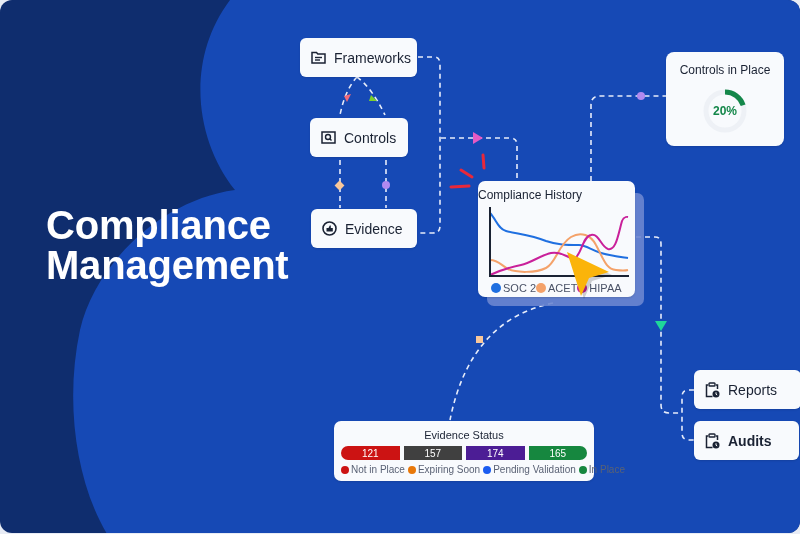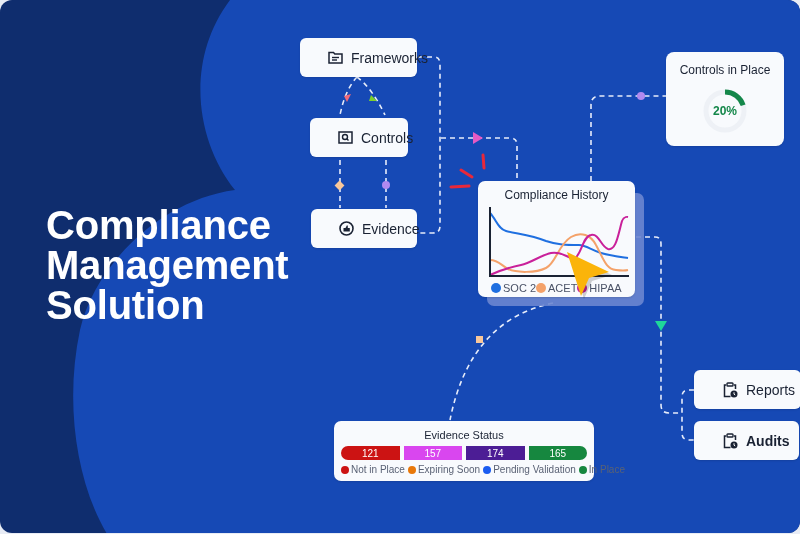--- a/index.html
+++ b/index.html
@@ -14,30 +14,30 @@
       position: absolute; left: 46px; top: 205px;
       color: #ffffff; font-weight: 700; font-size: 40px; line-height: 40px;
       letter-spacing: -0.2px;
     }
     .headline div { white-space: nowrap; }
     .card {
       position: absolute; background: #f8fafd; border-radius: 6px;
       color: #1a2233; display: flex; align-items: center;
       box-shadow: 0 1px 2px rgba(0,0,0,0.12);
     }
-    .node { height: 39px; font-size: 14px; padding-left: 28px; gap: 8px; }
+    .node { height: 39px; font-size: 14px; padding-left: 10px; gap: 8px; }
     .node .ic { width: 16px; height: 16px; display: inline-flex; align-items: center; justify-content: center; }
     .node-label { white-space: nowrap; }
     .cip { left: 666px; top: 52px; width: 118px; height: 94px; flex-direction: column; align-items: center; justify-content: flex-start; padding-top: 11px; border-radius: 8px; text-align: center; }
     .cip-title { font-size: 12px; color: #1a2233; }
     .donut-wrap { position: relative; width: 48px; height: 48px; margin-top: 10px; }
     .donut-val { position: absolute; left: 0; top: 0; width: 48px; height: 48px; display: flex; align-items: center; justify-content: center; font-size: 12px; font-weight: 700; color: #14874a; }
     .history-shadow { position: absolute; left: 487px; top: 193px; width: 157px; height: 113px; background: #6b86d0; border-radius: 7px; opacity: 0.9; }
     .history { left: 478px; top: 181px; width: 157px; height: 116px; flex-direction: column; align-items: stretch; border-radius: 7px; }
-    .history-title { font-size: 12px; text-align: center; margin-top: 7px; color: #1a2233; }
+    .history-title { font-size: 12px; margin-top: 7px; color: #1a2233; }
     .chart-svg { position: absolute; left: 8px; top: 24px; }
     .legend { position: absolute; left: 13px; top: 101px; display: flex; font-size: 11px; color: #4a5266; align-items: flex-end; white-space: nowrap; }
     .legend-item { display: flex; align-items: center; gap: 2px; }
     .dot { width: 10px; height: 10px; border-radius: 50%; display: inline-block; }
     .cursor { position: absolute; left: 565px; top: 250px; }
     .es { left: 334px; top: 421px; width: 260px; height: 60px; flex-direction: column; align-items: stretch; padding: 8px 7px 0 7px; border-radius: 7px; }
     .es-title { text-align: center; font-size: 11px; color: #1a2233; }
     .es-bars { display: flex; gap: 4px; margin-top: 5px; height: 14px; }
     .es-bar { flex: 1; color: #ffffff; font-size: 10px; display: flex; align-items: center; justify-content: center; }
     .es-bar:first-child { border-radius: 7px 0 0 7px; }
@@ -92,21 +92,20 @@
     <g stroke="#e8283a" stroke-width="3" stroke-linecap="round">
       <line x1="483" y1="155" x2="484" y2="168"></line>
       <line x1="461" y1="170" x2="472" y2="177"></line>
       <line x1="451" y1="187" x2="469" y2="186"></line>
     </g>
   </svg>
 
   <div class="headline">
     <div>Compliance</div>
     <div>Management</div>
-    <div>Solution</div>
   </div>
 
   <div class="card node" style="left:300px; top:38px; width:117px;">
     <span class="ic">
       <svg width="15" height="13" viewBox="0 0 15 13">
           <path d="M1 1.5h4.5l1.3 1.5H14v9H1z" fill="none" stroke="#1a2233" stroke-width="1.5"></path>
           <line x1="4" y1="6.5" x2="11" y2="6.5" stroke="#1a2233" stroke-width="1.4"></line>
           <line x1="4" y1="9" x2="9" y2="9" stroke="#1a2233" stroke-width="1.4"></line>
         </svg>
     </span>
@@ -177,21 +176,21 @@
 
   <svg class="cursor" width="50" height="52" viewBox="0 0 50 52">
     <path d="M2 2 L44 22 L24 28 L16 46 Z" fill="rgba(0,0,0,0.18)" transform="translate(3 3)"></path>
     <path d="M2 2 L44 22 L24 28 L16 46 Z" fill="#fbb40a"></path>
   </svg>
 
   <div class="card es">
     <div class="es-title">Evidence Status</div>
     <div class="es-bars">
       <div class="es-bar" style="background:#cc1313">121</div>
-      <div class="es-bar" style="background:#d946ef">157</div>
+      <div class="es-bar" style="background:#404040">157</div>
       <div class="es-bar" style="background:#4c1d95">174</div>
       <div class="es-bar" style="background:#16873f">165</div>
     </div>
     <div class="es-legend">
       <span class="es-legend-item">
         <span class="dot" style="background:#cc1313"></span>
         <span>Not in Place</span>
       </span>
       <span class="es-legend-item">
         <span class="dot" style="background:#e8780a"></span>

